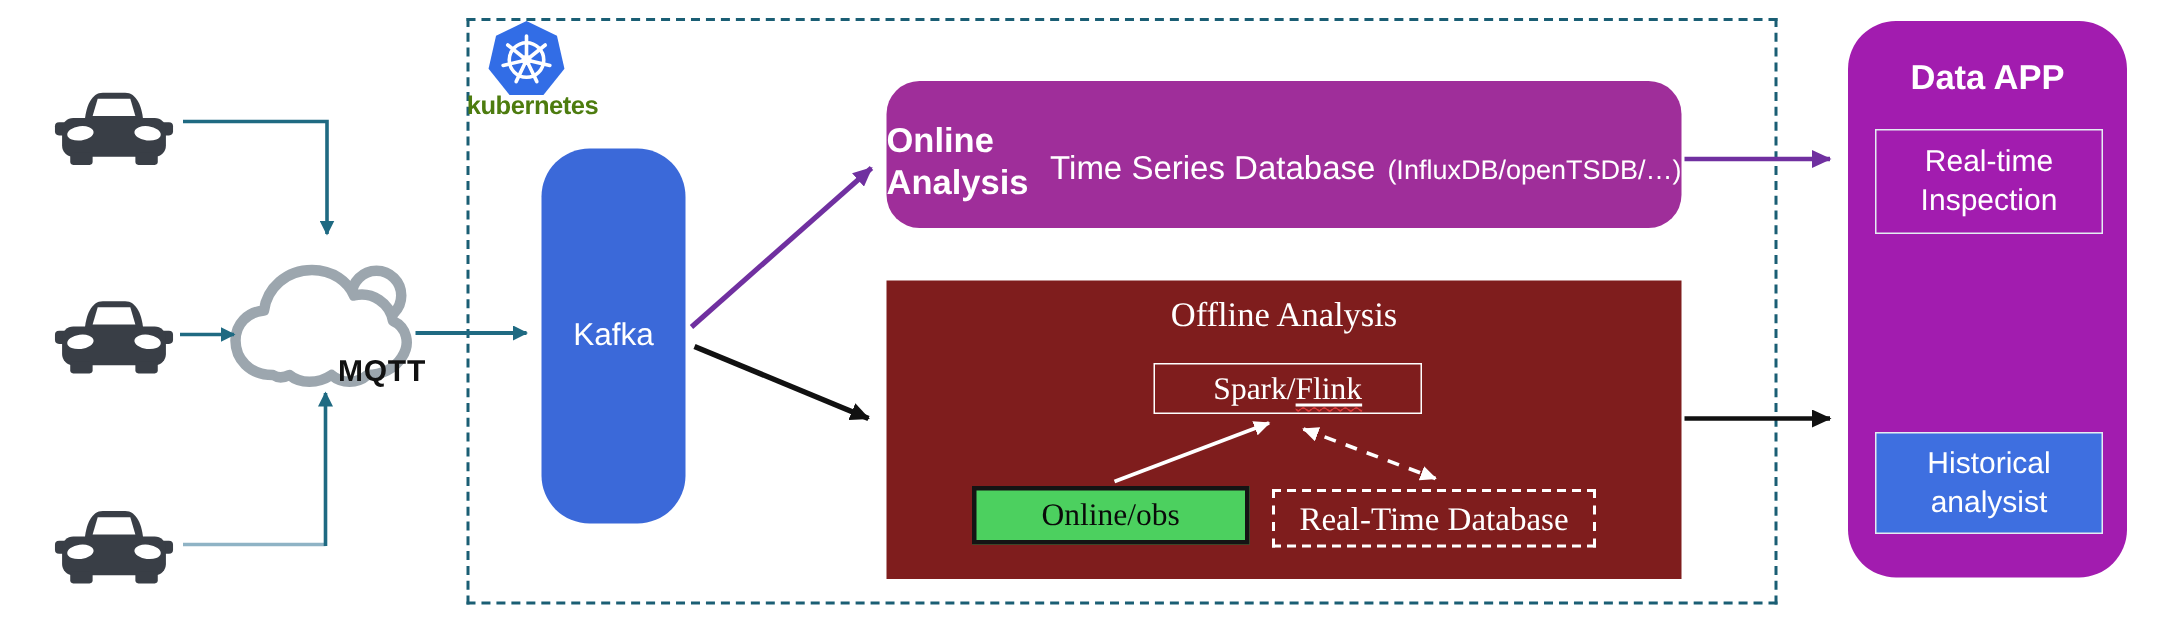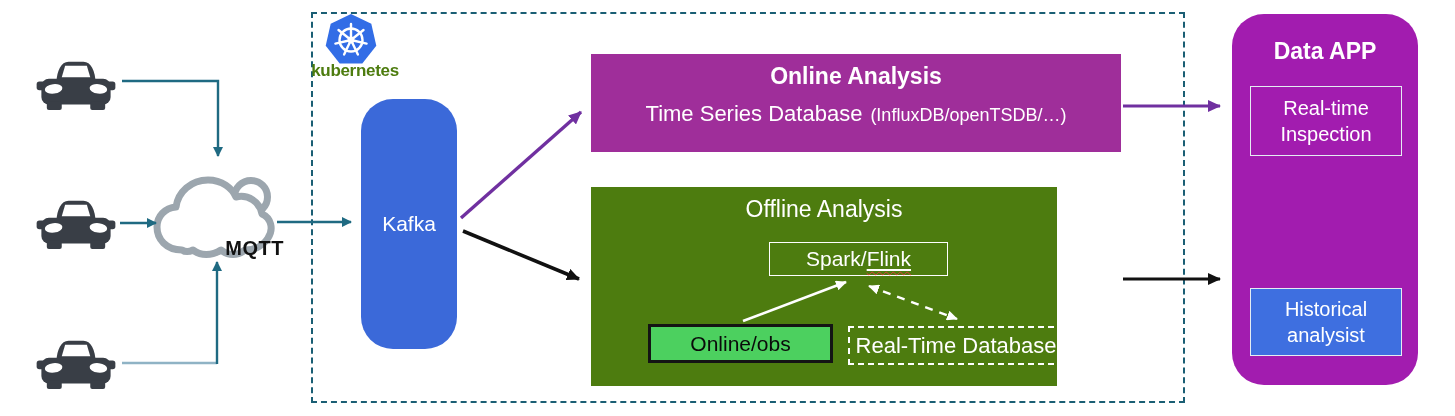--- a/index.html
+++ b/index.html
@@ -23,30 +23,30 @@
   
   .kafka{
     left:361px;top:99px;width:96px;height:250px;border-radius:32px;
     background:#3B69D9;color:#fff;font-size:21px;
     display:flex;align-items:center;justify-content:center;
   }
 
   
   .online{
     left:591px;top:54px;width:530px;height:98px;background:#9F2E9A;color:#fff;
-    display:flex;flex-direction:column;align-items:center;
-    padding-top:8px;box-sizing:border-box;
+    display:flex;flex-direction:row;align-items:center;
+    padding-top:8px;box-sizing:border-box;border-radius:22px;
   }
   .online-title{font-size:23px;font-weight:bold;line-height:28px;}
   .online-sub{margin-top:11px;font-size:22px;line-height:26px;white-space:nowrap;}
   .online-sub .paren{font-size:18px;margin-left:8px;}
 
   
   .offline{
-    left:591px;top:187px;width:466px;height:199px;background:#4d7c0f;color:#fff;
+    left:591px;top:187px;width:530px;height:199px;background:#7f1d1d;color:#fff;font-family:Liberation Serif, serif;
   }
   .offline-title{position:absolute;left:0;top:9px;width:100%;text-align:center;
     font-size:23px;line-height:27px;}
   .spark{
     position:absolute;left:178px;top:55px;width:179px;height:34px;
     border:1.5px solid #fff;box-sizing:border-box;
     display:flex;align-items:center;justify-content:center;
     font-size:21px;color:#fff;
   }
   .u-line{text-decoration:underline;text-underline-offset:3px;text-decoration-thickness:1.5px;}

